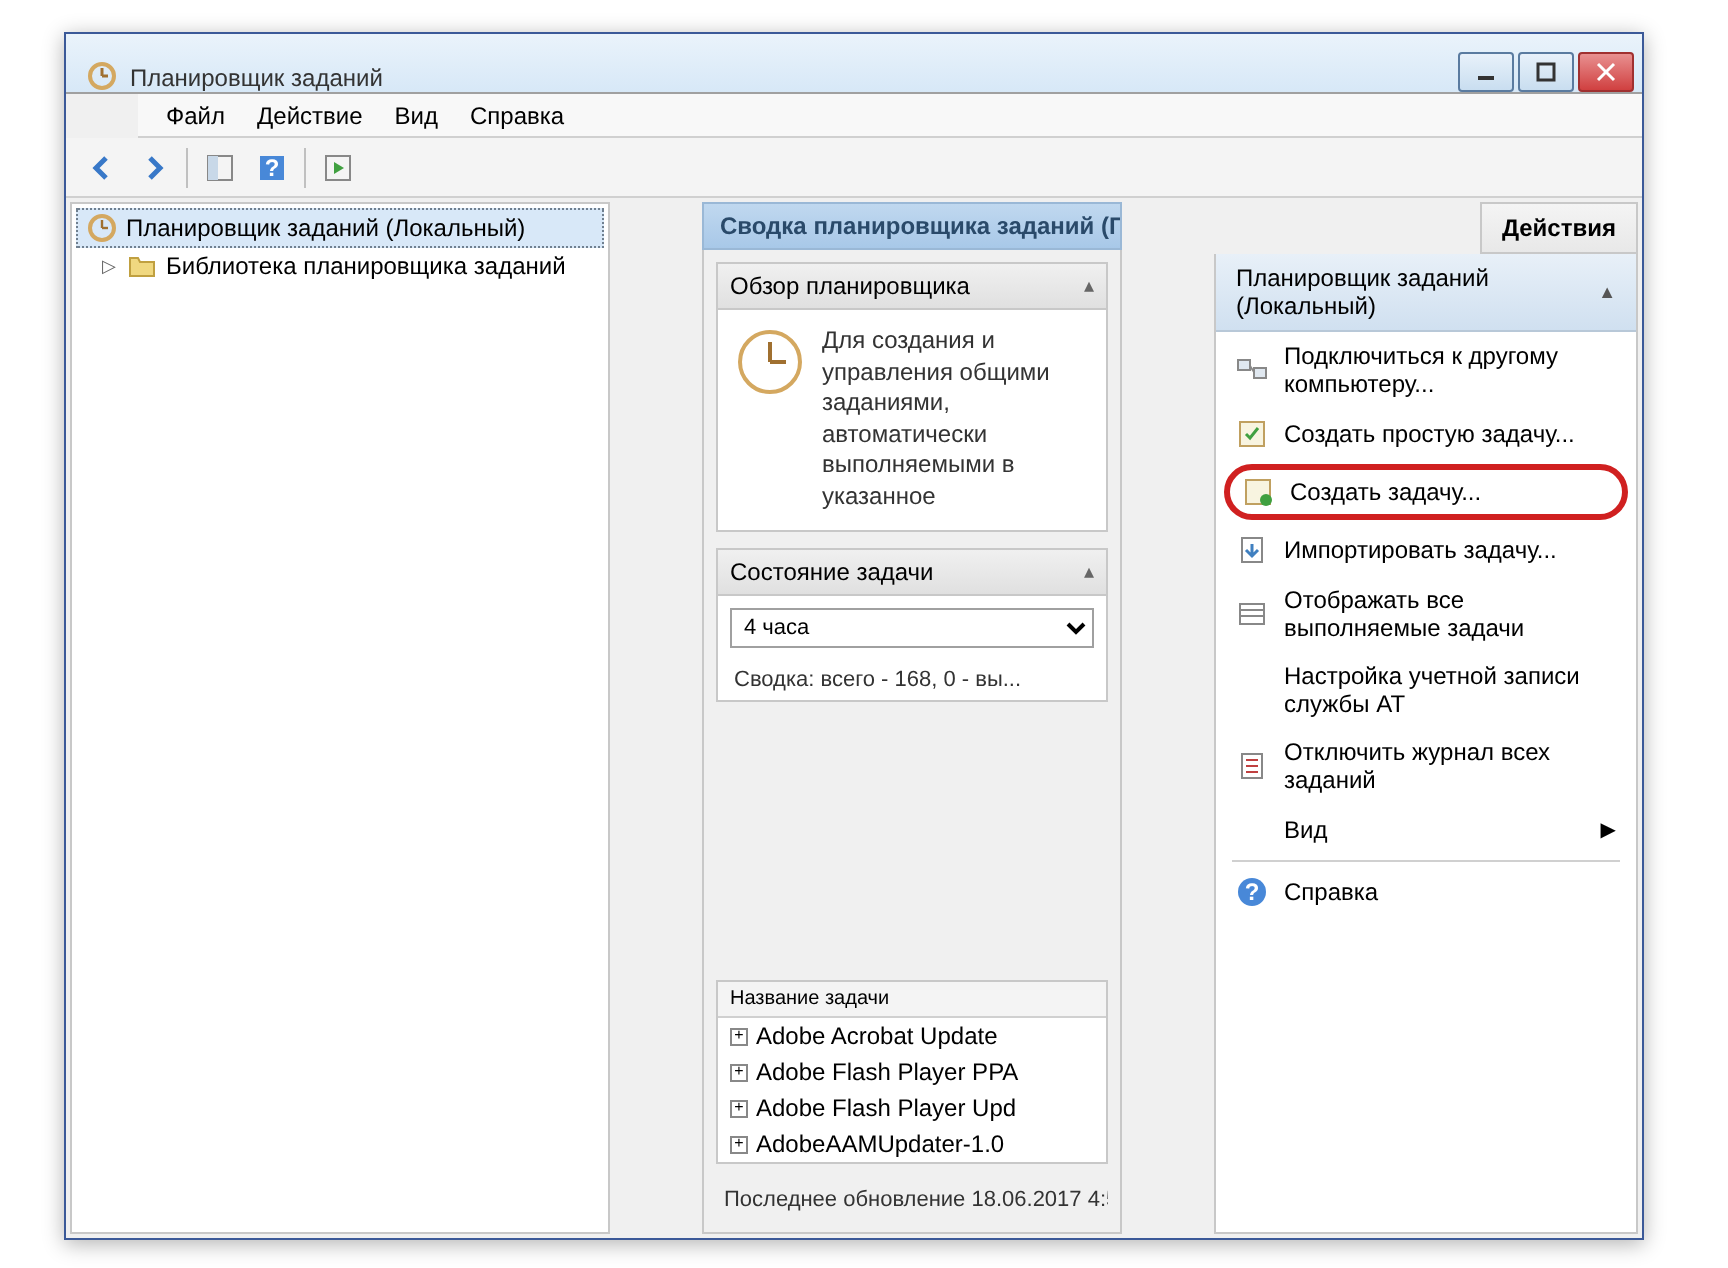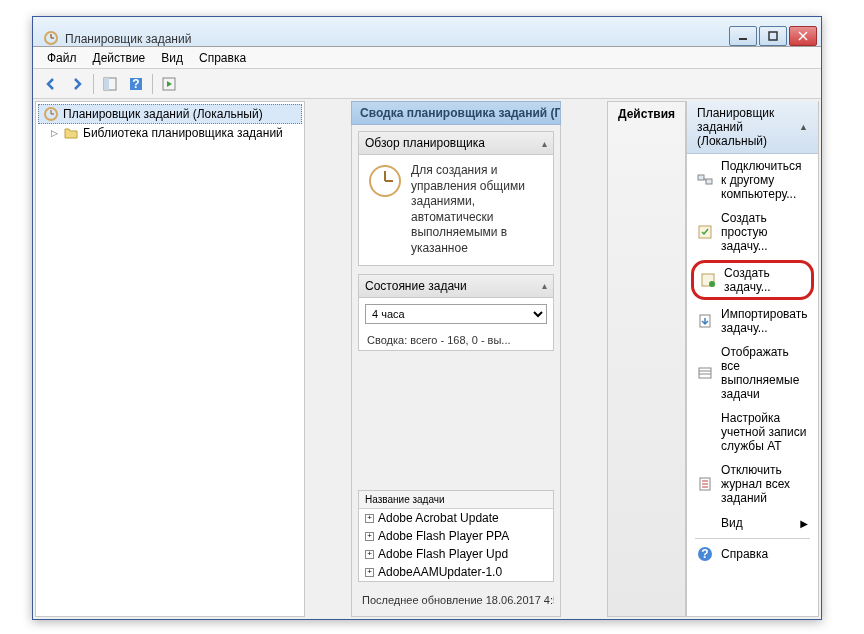--- a/index.html
+++ b/index.html
@@ -8,21 +8,21 @@
 .window { position: absolute; left: 32px; top: 16px; width: 790px; height: 604px; border: 1px solid #3b5998; background: #f0f0f0; box-shadow: 0 2px 10px rgba(0,0,0,0.3); }
 
 .titlebar { height: 30px; background: linear-gradient(#eaf3fb, #d7e8f7); display: flex; align-items: flex-end; padding: 0 4px; border-bottom: 1px solid #a0a0a0; }
 .titlebar .icon { width: 16px; height: 16px; margin: 0 6px; }
 .titlebar .title { flex: 1; color: #333; }
 .titlebar .win-btns { display: flex; gap: 2px; }
 .win-btn { width: 28px; height: 20px; border: 1px solid #5a7ba0; background: linear-gradient(#e8f1fa, #c9def0); display: flex; align-items: center; justify-content: center; border-radius: 2px; cursor: pointer; }
 .win-btn.close { background: linear-gradient(#e89090, #d04040); border-color: #a03030; color: #fff; }
 .win-btn svg { width: 10px; height: 10px; }
 
-.menubar { height: 22px; background: #f8f8f8; display: flex; align-items: center; padding: 0 6px; border-bottom: 1px solid #d0d0d0; }
+.menubar { height: 22px; background: #f8f8f8; display: flex; align-items: center; padding: 0 6px; border-bottom: 1px solid #d0d0d0; margin-left: 36px; }
 .menu-item { padding: 2px 8px; cursor: pointer; }
 
 .toolbar { height: 30px; background: #f4f4f4; display: flex; align-items: center; padding: 0 6px; gap: 2px; border-bottom: 1px solid #d0d0d0; }
 .tool-btn { width: 24px; height: 24px; display: flex; align-items: center; justify-content: center; border: 1px solid transparent; cursor: pointer; }
 .tool-sep { width: 1px; height: 20px; background: #c0c0c0; margin: 0 2px; }
 
 .content { display: flex; height: calc(100% - 82px); gap: 44px; }
 
 .tree-panel { width: 270px; background: #fff; border: 1px solid #c8c8c8; margin: 2px; padding: 2px; overflow: auto; }
 .tree-item { display: flex; align-items: center; padding: 1px 4px; gap: 4px; white-space: nowrap; }
@@ -45,21 +45,21 @@
 .time-select { margin: 6px; width: calc(100% - 12px); border: 1px solid #a0a0a0; padding: 2px; background: #fff; font-size: 11px; }
 .summary-text { padding: 4px 8px; font-size: 11px; color: #333; }
 
 .task-list { background: #fff; border: 1px solid #c8c8c8; margin-top: auto; }
 .task-header { background: #f4f4f4; padding: 3px 6px; border-bottom: 1px solid #d0d0d0; font-size: 10px; }
 .task-row { padding: 2px 6px; font-size: 11px; display: flex; align-items: center; gap: 4px; white-space: nowrap; overflow: hidden; }
 .task-expand { width: 9px; height: 9px; border: 1px solid #888; display: flex; align-items: center; justify-content: center; font-size: 8px; line-height: 1; }
 
 .footer-text { padding: 4px; font-size: 11px; color: #333; white-space: nowrap; overflow: hidden; }
 
-.actions-panel { flex: 1; margin: 2px; display: flex; flex-direction: row; }
+.actions-panel { flex: 1; margin: 2px; display: flex; flex-direction: column; align-items: flex-end; }
 .actions-title { background: linear-gradient(#f4f4f4, #e8e8e8); padding: 5px 10px; font-weight: bold; border: 1px solid #c8c8c8; }
 .actions-body { flex: 1; background: #fff; border: 1px solid #c8c8c8; border-top: none; overflow: auto; }
 .actions-section-header { background: linear-gradient(#e8f0f8, #d0e0f0); padding: 5px 10px; display: flex; justify-content: space-between; align-items: center; border-bottom: 1px solid #b8c8d8; }
 .actions-section-header .arrow { font-size: 9px; color: #555; }
 
 .action-item { display: flex; align-items: center; padding: 5px 10px; gap: 8px; cursor: pointer; position: relative; }
 .action-item.highlighted { border: 3px solid #d02020; border-radius: 14px; margin: 2px 4px; padding: 3px 6px; }
 .action-icon { width: 16px; height: 16px; display: flex; align-items: center; justify-content: center; flex-shrink: 0; }
 .action-item .submenu-arrow { margin-left: auto; font-size: 10px; }
 .action-sep { height: 1px; background: #d0d0d0; margin: 2px 8px; }

